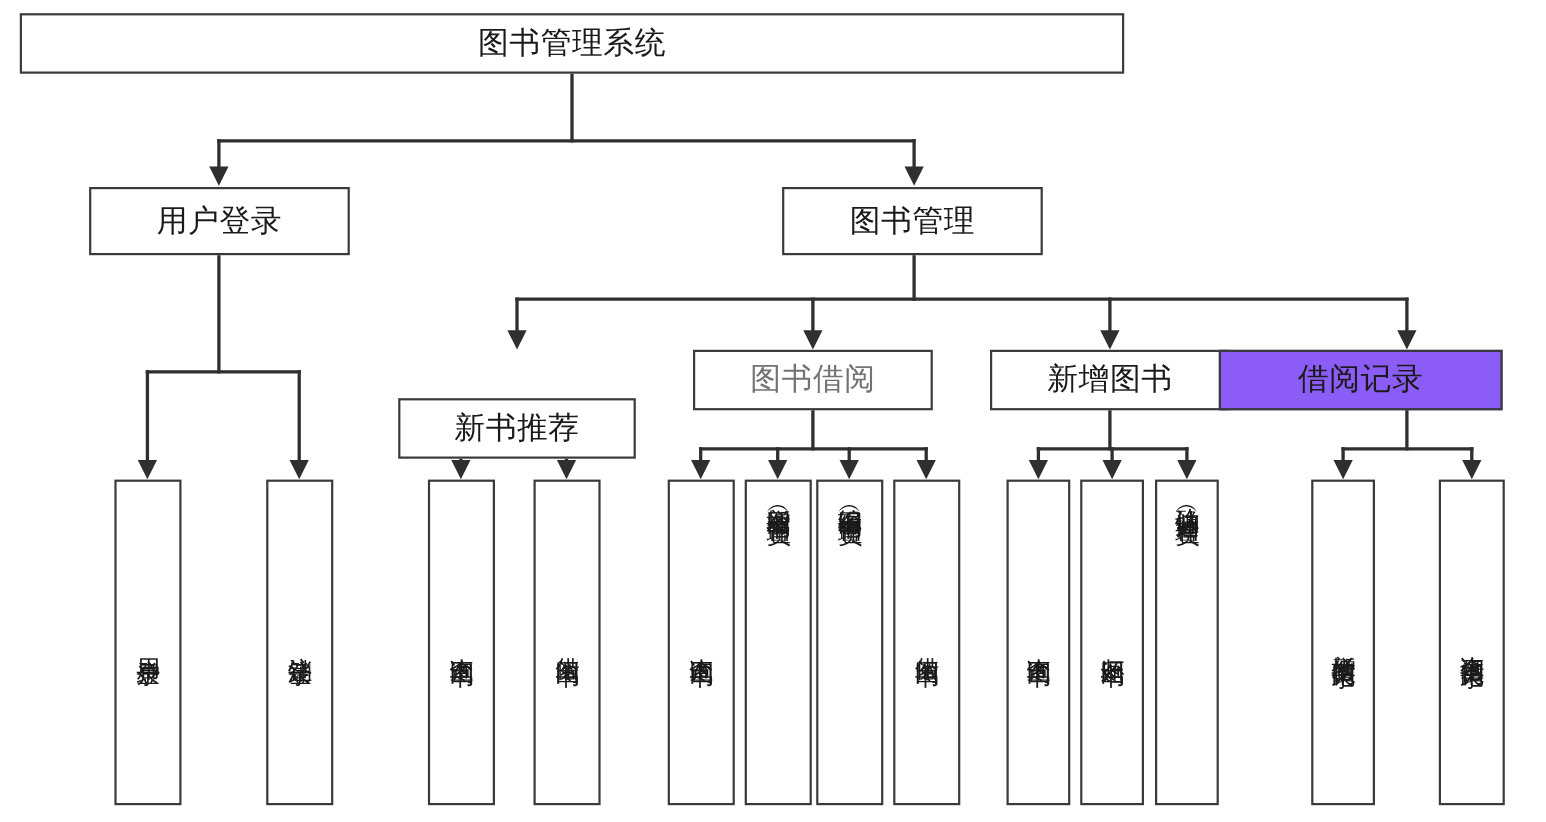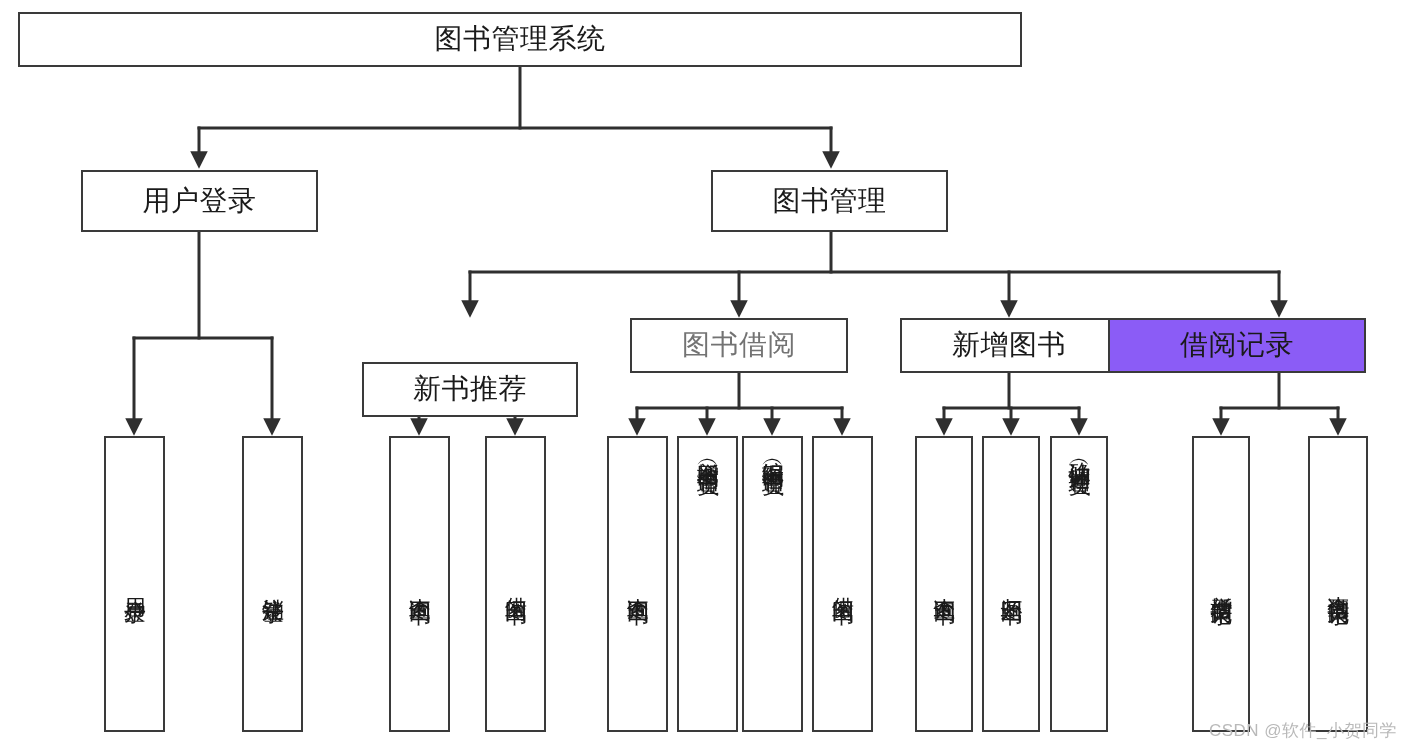--- a/index.html
+++ b/index.html
@@ -182,14 +182,13 @@
         <span class="label">确认归还（管理员）</span>
       </div>
       <div class="node leaf" style="left: 1192px; top: 436px; width: 58px; height: 296px; border-color: rgb(58, 58, 58); background: rgb(255, 255, 255); color: rgb(26, 26, 26);">
         <span class="label">新增借阅记录</span>
       </div>
       <div class="node leaf" style="left: 1308px; top: 436px; width: 60px; height: 296px; border-color: rgb(58, 58, 58); background: rgb(255, 255, 255); color: rgb(26, 26, 26);">
         <span class="label">查询借阅记录</span>
       </div>
     </div>
 
-  <div id="watermark">CSDN @软件_小贺同学</div>
 </div>
 
 </body></html>

